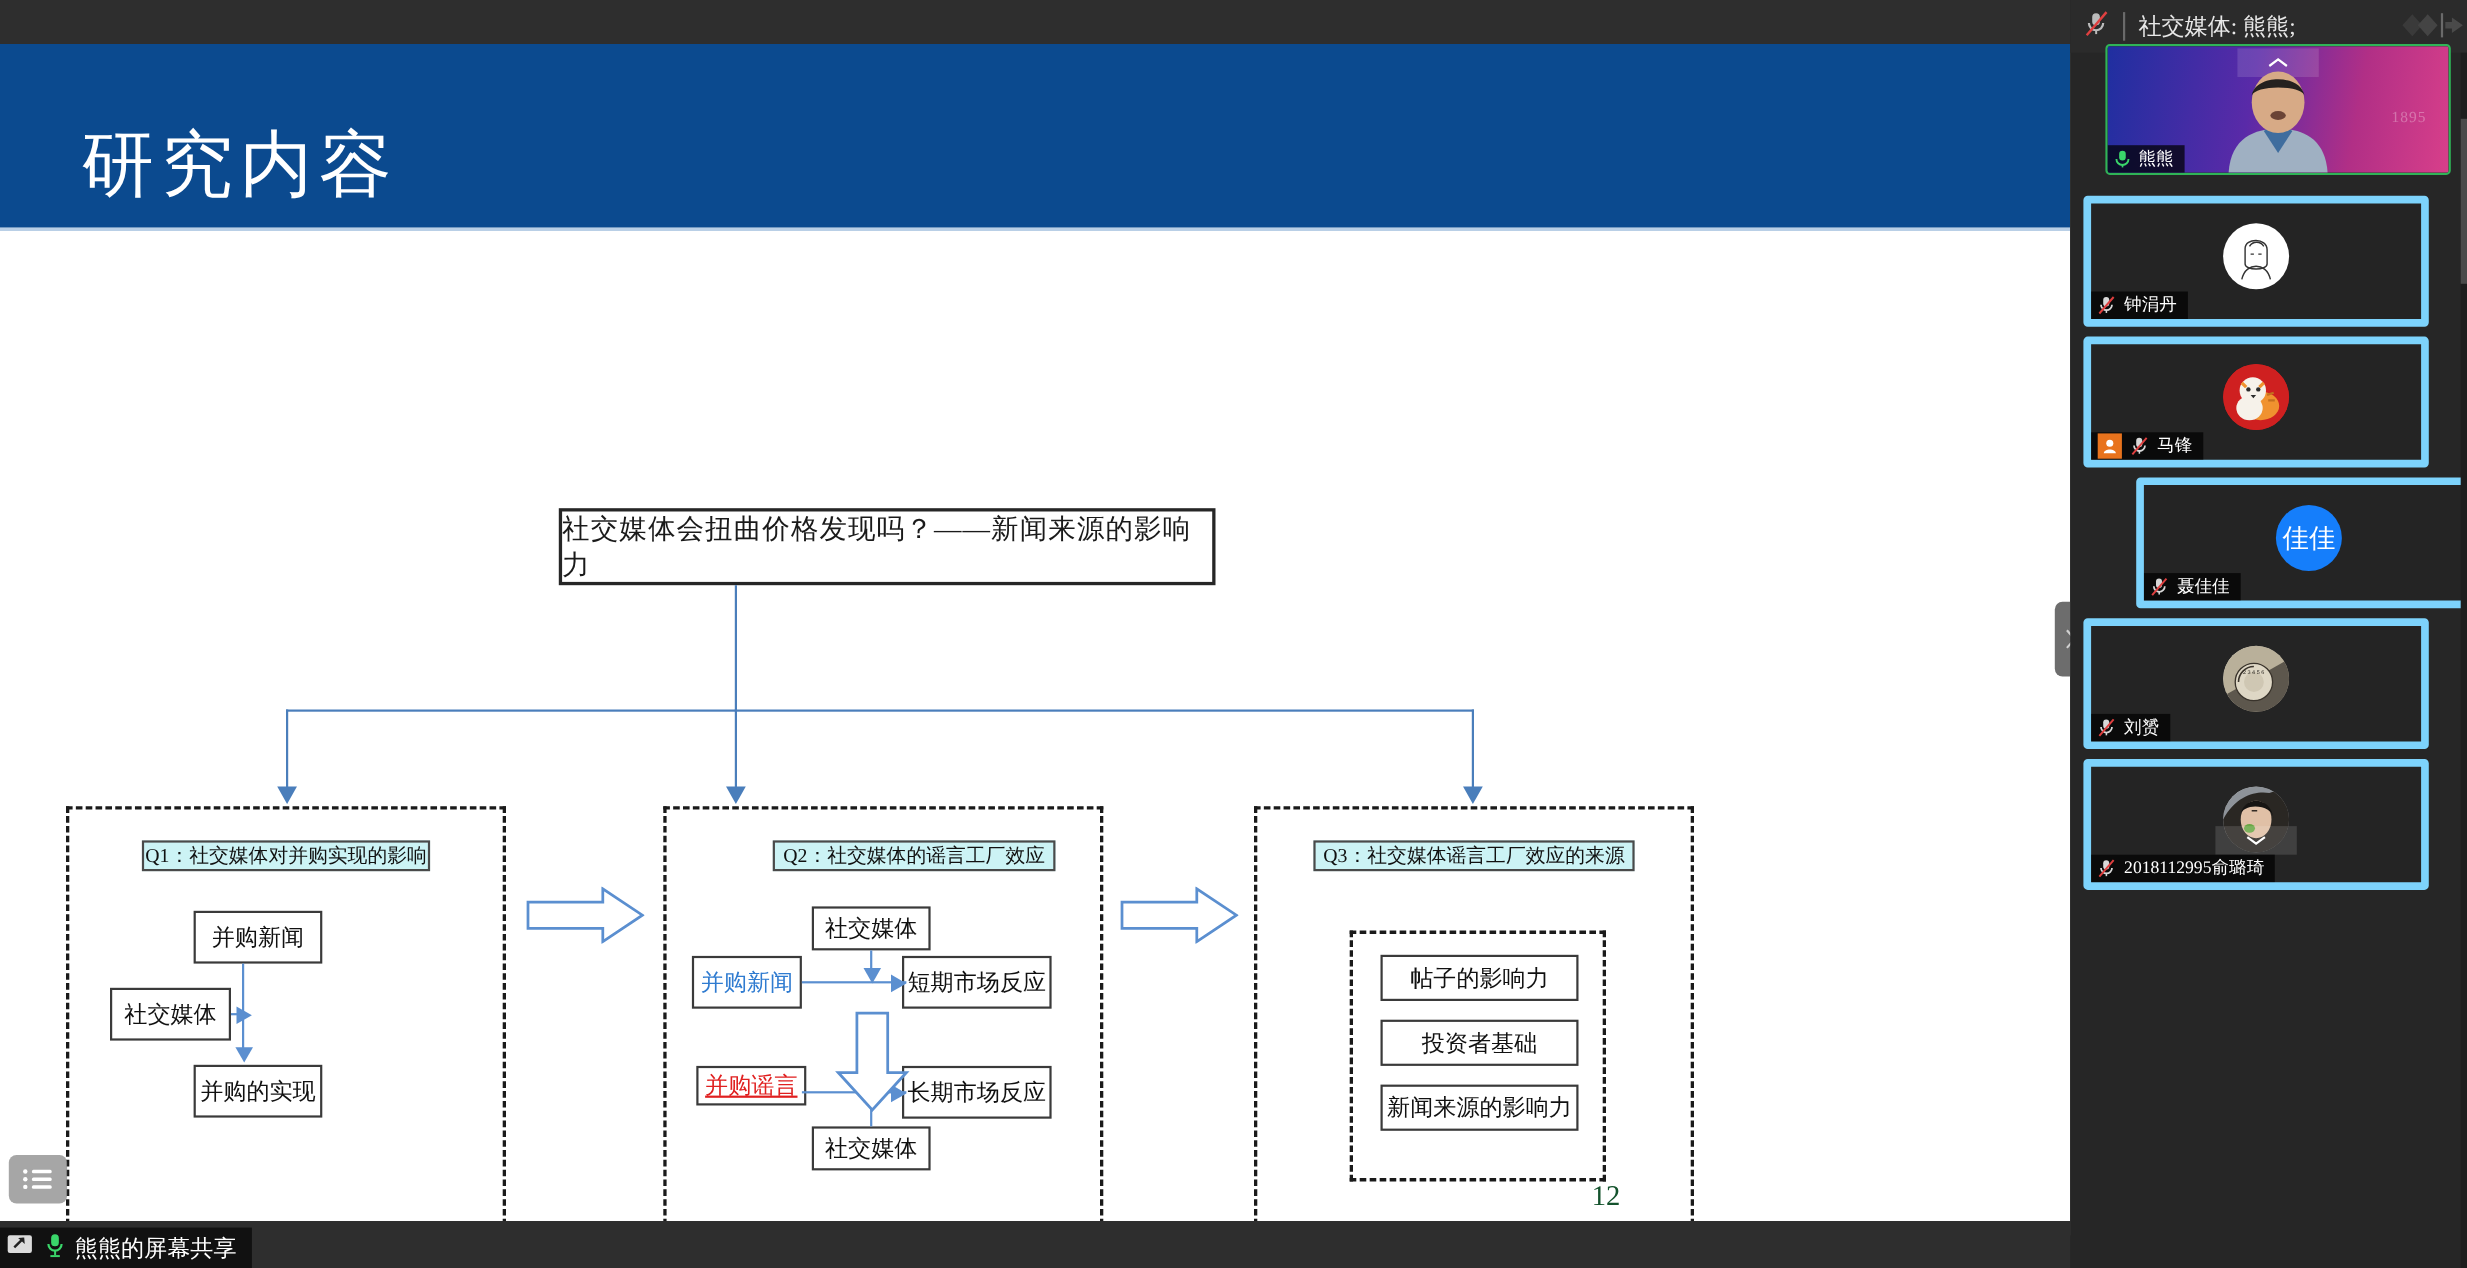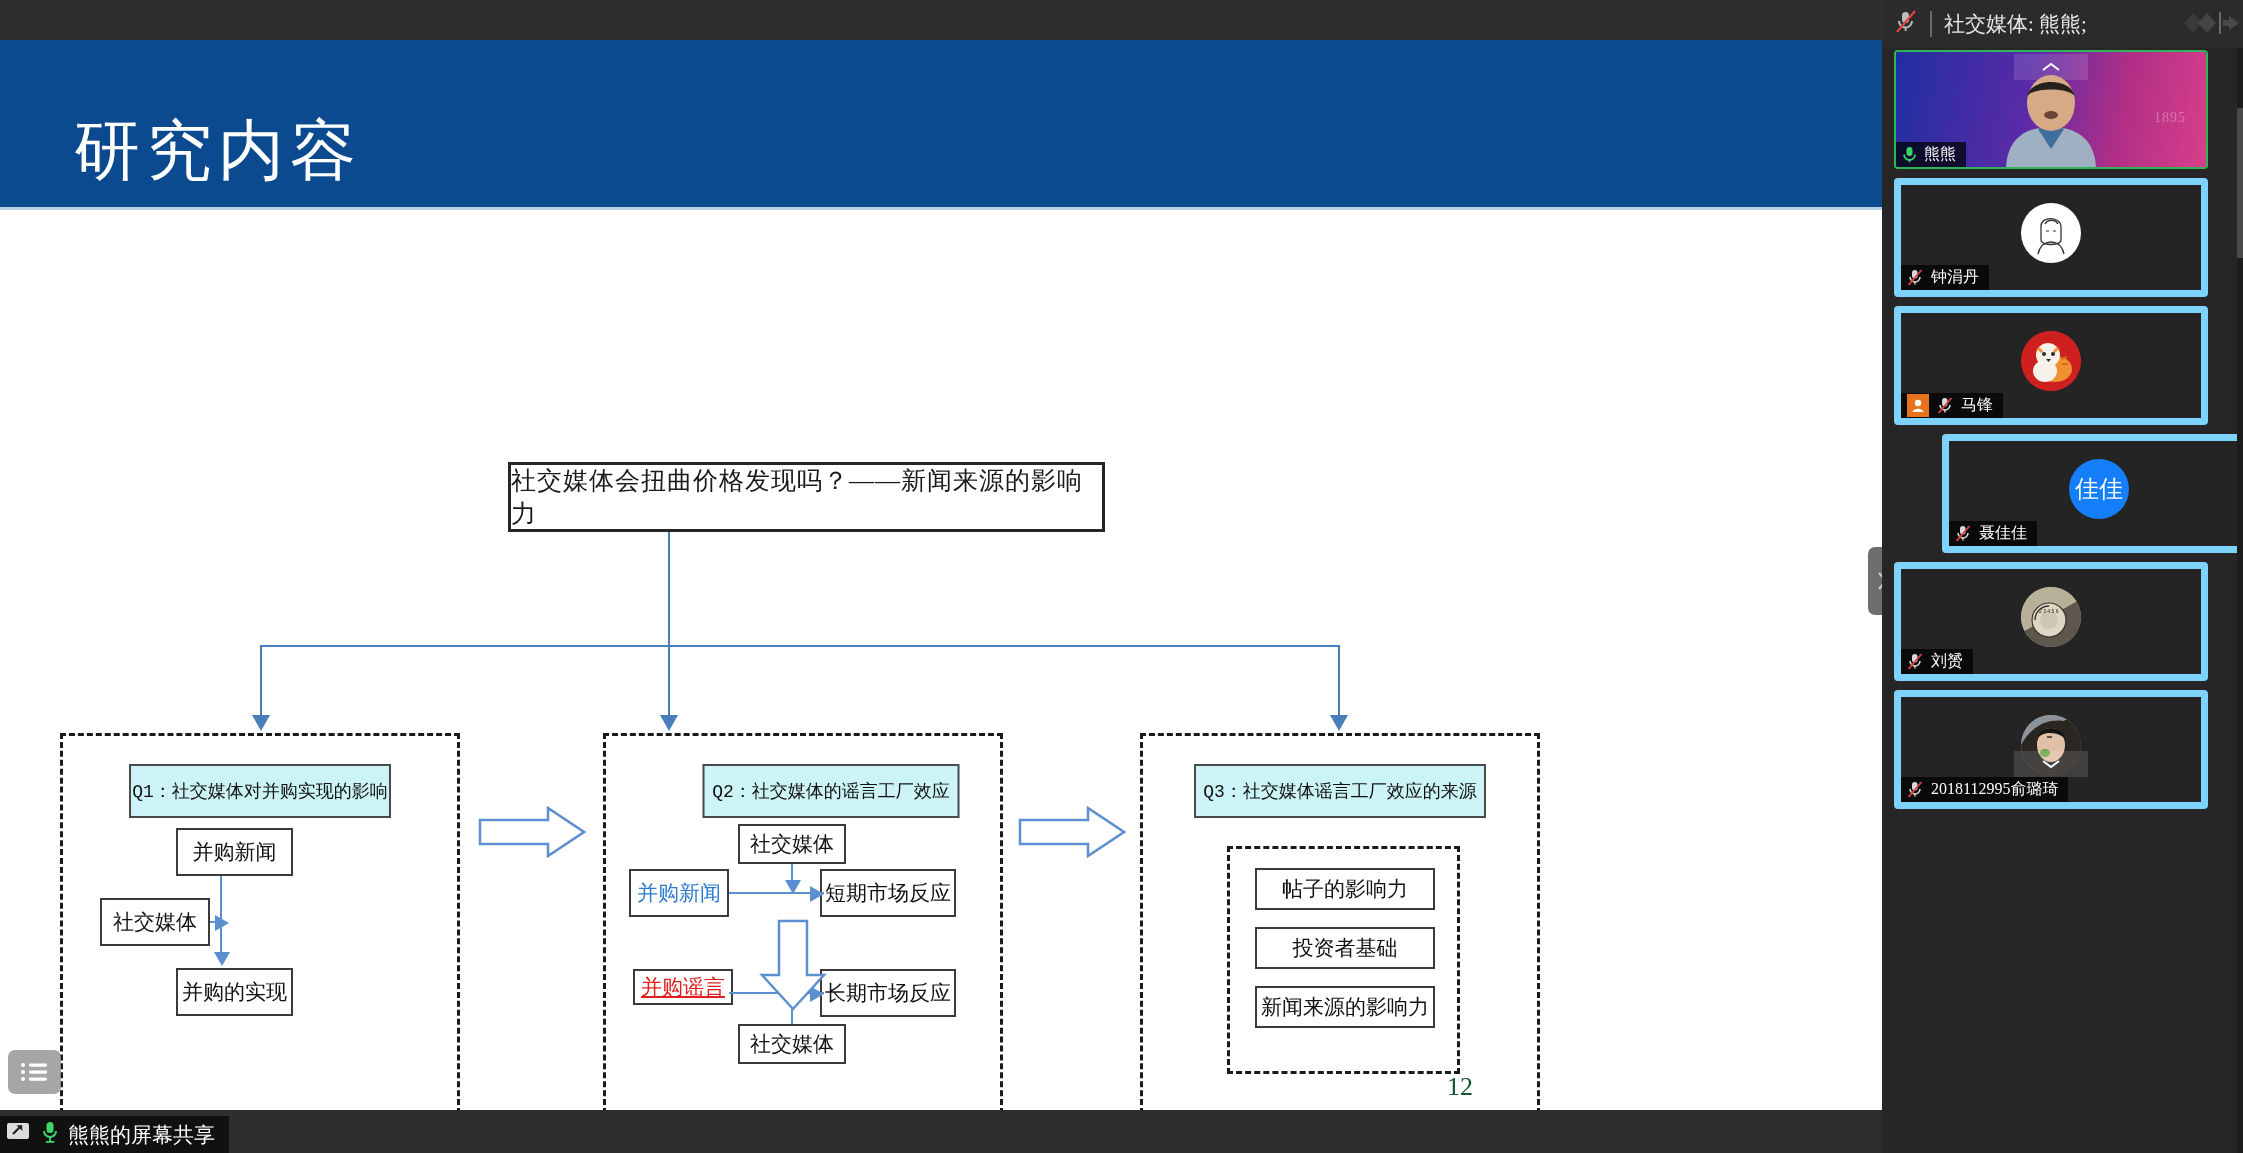--- a/index.html
+++ b/index.html
@@ -77,24 +77,24 @@
     position: absolute; top: 523px; height: 381px;
     border: 3px dashed #1a1a1a;
     background: transparent;
   }
   .group-q1 { left: 60px;   width: 400px; }
   .group-q2 { left: 603px;  width: 400px; }
   .group-q3 { left: 1140px; width: 400px; }
 
   .q-label {
     position: absolute; left: 50%; transform: translateX(-50%);
-    top: 28px; height: 54px;
+    top: 28px; height: 28px;
     background: #CCF3F5; border: 2px solid #4a4a4a;
     display: flex; align-items: center; justify-content: center;
-    font-family: Liberation Mono, monospace;
+    font-family: Liberation Serif, serif;
     font-size: 18px; color: #111; white-space: nowrap; padding: 0 10px;
   }
   .q-label.w1 { width: 262px; }
   .q-label.w2 { width: 257px; margin-left: 28px; }
   .q-label.w3 { width: 292px; }
 
   .node {
     position: absolute;
     border: 2px solid #3a3a3a; background: #ffffff;
     display: flex; align-items: center; justify-content: center;
@@ -420,21 +420,21 @@
       <span class="bar-right">
         <svg width="62" height="30" viewBox="0 0 62 30">
           <polygon points="5,15 14,5 23,15 14,25" fill="#3a3a3a"></polygon>
           <polygon points="19,15 28,5 37,15 28,25" fill="#444444"></polygon>
           <rect x="40" y="4" width="2" height="22" fill="#6a6a6a"></rect>
           <polygon points="60,15 50,8 50,12 44,12 44,18 50,18 50,22" fill="#4a4a4a"></polygon>
         </svg>
       </span>
     </div>
 
-    <div class="tile active" style="top:50px;">
+    <div class="tile active" style="top:40px;margin-left:20px;">
       <div class="speaker-bg"></div>
       <div class="chev-overlay">
         <svg width="22" height="12" viewBox="0 0 22 12">
             <path d="M3 9 L11 3 L19 9" stroke="#ffffff" stroke-width="2" fill="none"></path>
           </svg>
       </div>
       <div class="watermark-1895">1895</div>
       <svg class="speaker-person" viewBox="0 0 130 96">
         <path d="M20 96 C22 64 44 56 65 56 C86 56 108 64 110 96 Z" fill="#9fb0c2"></path>
         <path d="M52 58 L65 78 L78 58 L72 54 L58 54 Z" fill="#3f6d9e"></path>

